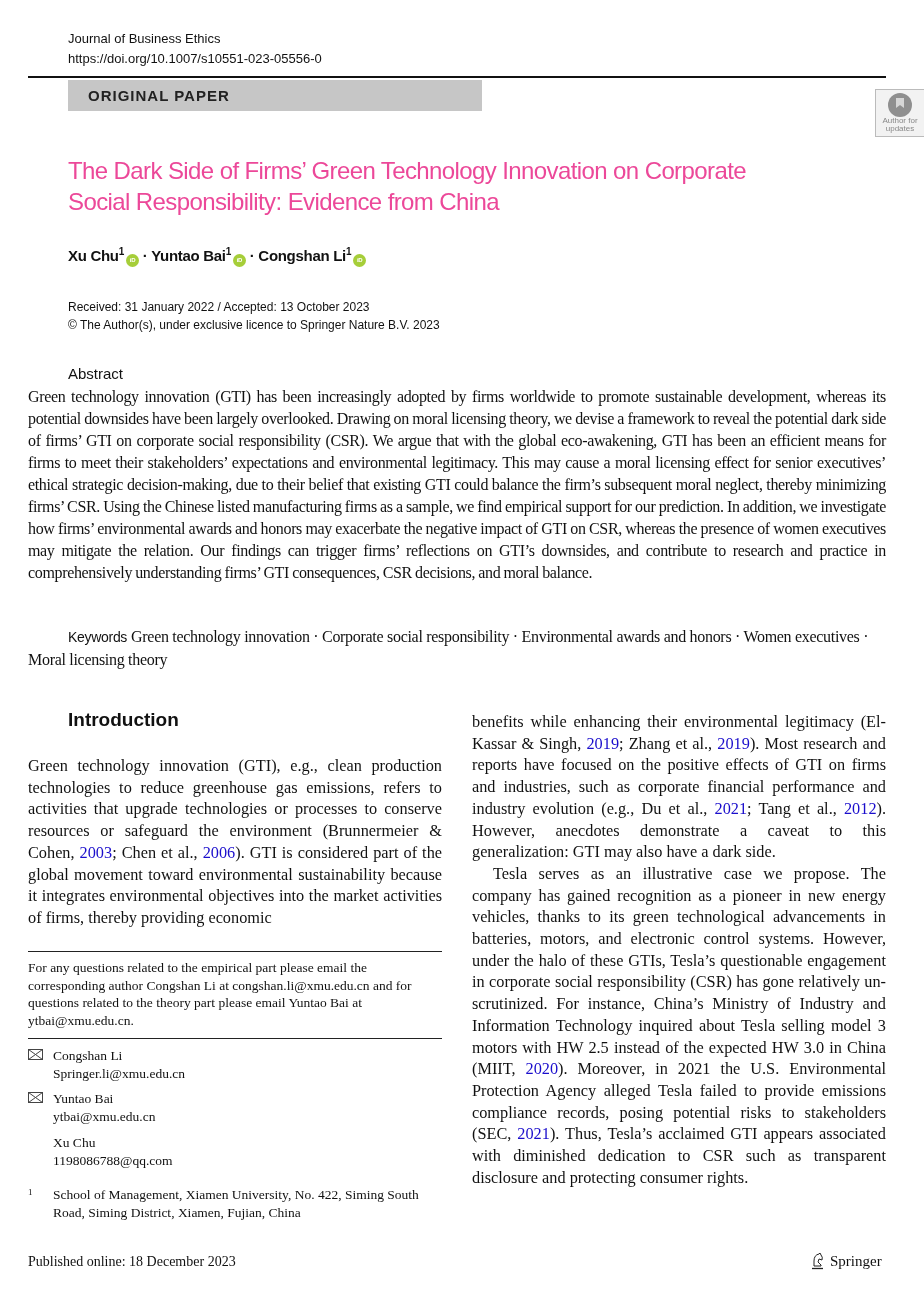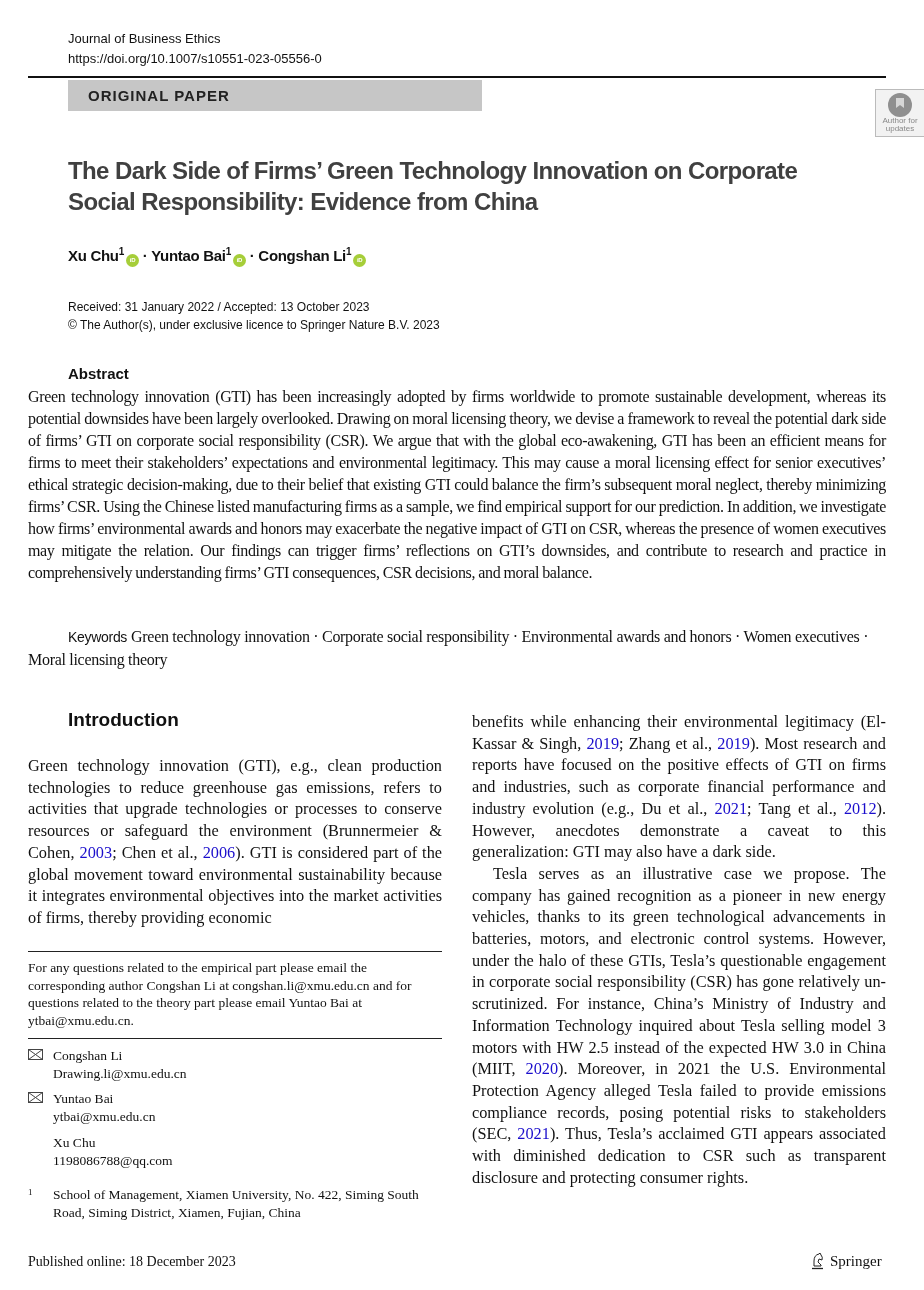--- a/index.html
+++ b/index.html
@@ -12,30 +12,30 @@
   #paper-type { position: absolute; left: 28px; top: 80px; width: 414px; height: 31px; background: #c6c6c6;
     font-weight: bold; font-size: 15px; letter-spacing: 1px; line-height: 31px; padding-left: 20px; box-sizing: border-box; color: #222; }
 
   #check-updates { position: absolute; left: 835px; top: 89px; width: 50px; height: 48px; border: 1px solid #bbb;
     background: #f2f2f2; box-sizing: border-box; text-align: center; cursor: pointer; }
   #check-updates .cu-circle { width: 24px; height: 24px; border-radius: 50%; background: #8f8f8f; margin: 3px auto 0; position: relative; }
   #check-updates .cu-circle::after { content: ""; position: absolute; left: 8px; top: 5px; width: 8px; height: 10px; background: #d6d6d6;
     clip-path: polygon(0 0,100% 0,100% 100%,50% 70%,0 100%); }
   #check-updates .cu-text { font-size: 8px; line-height: 8px; color: #888; }
 
-  #title { position: absolute; left: 28px; top: 155px; width: 820px; font-size: 24px; line-height: 31px; font-weight: bold;
-    letter-spacing: -0.6px; color: #404040; }
+  #title { position: absolute; left: 28px; top: 155px; width: 820px; font-size: 24px; line-height: 31px; font-weight: normal;
+    letter-spacing: -0.6px; color: #ec4899; }
   #authors { position: absolute; left: 28px; top: 246px; font-size: 15px; font-weight: bold; letter-spacing: -0.3px; }
   #authors sup { font-size: 10px; }
   .orcid { display: inline-block; width: 13px; height: 13px; border-radius: 50%; background: #a6ce39; color: #fff;
     font-size: 6px; line-height: 13px; text-align: center; vertical-align: -1px; margin-left: 2px; font-weight: bold; cursor: pointer; }
 
   #dates { position: absolute; left: 28px; top: 298px; font-size: 12px; line-height: 18px; }
 
-  #abstract-heading { position: absolute; left: 28px; top: 365px; font-size: 15px; font-weight: bold; }
+  #abstract-heading { position: absolute; left: 28px; top: 365px; font-size: 15px; font-weight: normal; }
   #abstract-text { position: absolute; left: 28px; top: 386px; width: 858px; font-size: 16px; line-height: 22px;
     text-align: justify; letter-spacing: -0.35px; word-spacing: -0.5px; }
 
   #keywords { position: absolute; left: 28px; top: 626px; width: 858px; font-size: 16px; line-height: 21.5px; letter-spacing: -0.3px; }
   #keywords .kw-label { font-weight: normal; font-size: 14px; margin-right: 4px; }
 
   #intro-heading { position: absolute; left: 28px; top: 709px; font-size: 19px; font-weight: bold; }
   .col-text { position: absolute; font-size: 16.3px; line-height: 21.7px; text-align: justify; }
   #left-text { left: 28px; top: 755px; width: 414px; }
   #right-text { left: 472px; top: 711px; width: 414px; }
@@ -109,21 +109,21 @@
 <div id="footnote" class="serif">For any questions related to the empirical part please email the corresponding author Congshan Li at congshan.li@xmu.edu.cn and for questions related to the theory part please email Yuntao Bai at ytbai@xmu.edu.cn.</div>
 <div class="rule-left" style="top:1038px;"></div>
 
 <div class="contact serif" style="top:1047px;">
   <svg class="env" viewBox="0 0 15 11">
       <rect x="0.5" y="0.5" width="14" height="10" fill="none" stroke="#444"></rect>
       <path d="M0.5 0.5 L14.5 10.5 M14.5 0.5 L0.5 10.5" stroke="#444" fill="none"></path>
     </svg>
   <div class="c-body">
     <div>Congshan Li</div>
-    <div>Drawing.li@xmu.edu.cn</div>
+    <div>Springer.li@xmu.edu.cn</div>
   </div>
 </div>
 <div class="contact serif" style="top:1090px;">
   <svg class="env" viewBox="0 0 15 11">
       <rect x="0.5" y="0.5" width="14" height="10" fill="none" stroke="#444"></rect>
       <path d="M0.5 0.5 L14.5 10.5 M14.5 0.5 L0.5 10.5" stroke="#444" fill="none"></path>
     </svg>
   <div class="c-body">
     <div>Yuntao Bai</div>
     <div>ytbai@xmu.edu.cn</div>

